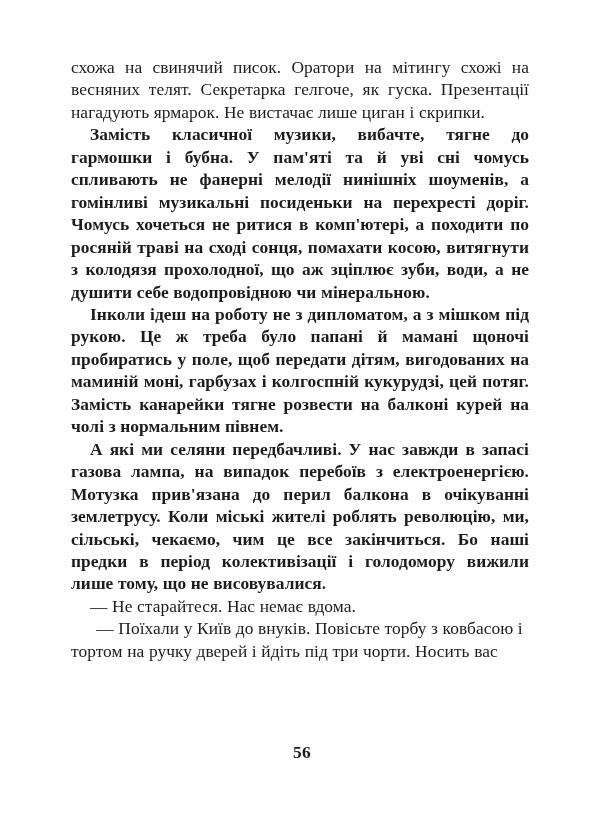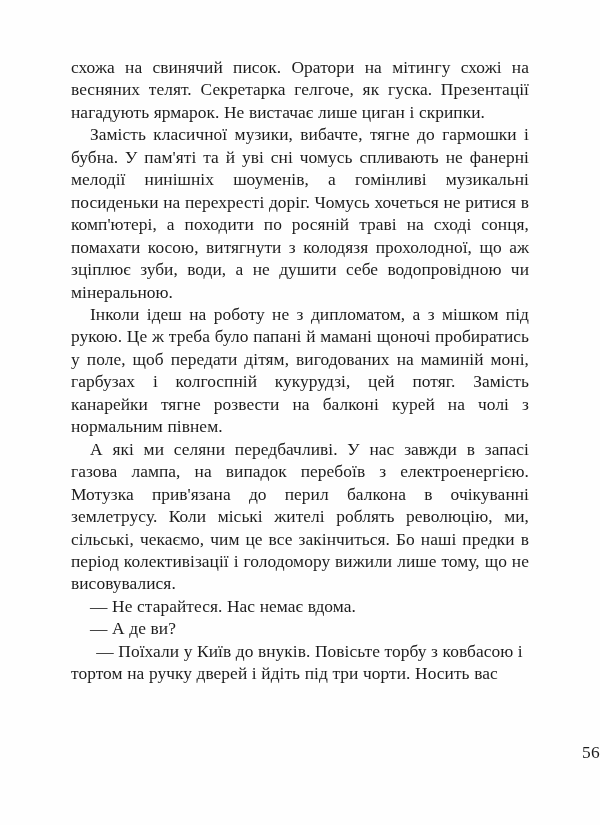--- a/index.html
+++ b/index.html
@@ -38,37 +38,39 @@
     text-align-last: left;
     letter-spacing: 0.05px;
     word-spacing: 0.2px;
     color: #1c1c1c;
     hyphens: manual;
     -webkit-hyphens: manual;
   }
 
   .para.indent {
     text-indent: 19px;
+    font-weight: bold;
   }
 
   .para.dialogue {
     text-indent: 19px;
     text-align: center;
   }
 
   .page-number {
     position: absolute;
     left: 4px;
     right: 0;
     top: 741px;
-    text-align: right;
+    text-align: center;
     font-size: 17.4px;
     line-height: 22px;
     color: #1c1c1c;
     letter-spacing: 0.3px;
+    font-weight: bold;
   }
 </style>
 </head>
 <body>
 
 <div class="page">
 
   <div class="text-block">
 
     <p class="para">схожа на свинячий писок. Оратори на мітингу схожі на весняних телят. Секретарка гелгоче, як гуска. Презентації нагадують ярмарок. Не вистачає лише циган і скрипки.</p>
@@ -76,21 +78,20 @@
     <p class="para indent">Замість класичної музики, вибачте, тягне до гармошки і бубна. У пам'яті та й увi сні чомусь спливають не фанерні мелодії нинішніх шоуменів, а гомінливі музикальні посиденьки на перехресті доріг. Чомусь хочеться не ритися в комп'ютері, а походити по росяній траві на сході сонця, помахати косою, витягнути з колодязя прохолодної, що аж зціплює зуби, води, а не душити себе водопровідною чи мінеральною.</p>
 
     <p class="para indent">Інколи ідеш на роботу не з дипломатом, а з мішком під рукою. Це ж треба було папані й мамані щоночі пробиратись у поле, щоб передати дітям, вигодованих на маминій моні, гарбузах і колгоспній кукурудзі, цей потяг. Замість канарейки тягне розвести на балконі курей на чолі з нормальним півнем.</p>
 
 
     <p class="para indent">А які ми селяни передбачливі. У нас завжди в запасі газова лампа, на випадок перебоїв з електроенергією. Мотузка прив'язана до перил балкона в очікуванні землетрусу. Коли міські жителі роблять революцію, ми, сільські, чекаємо, чим це все закінчиться. Бо наші предки в період колективізації і голодомору вижили лише тому, що не висовувалися.</p>
 
 
     <p class="para dialogue">— Не старайтеся. Нас немає вдома.</p>
 
-    <p class="para dialogue">— А де ви?</p>
 
     <p class="para dialogue">— Поїхали у Київ до внуків. Повісьте торбу з ковбасою і тортом на ручку дверей і йдіть під три чорти. Носить вас</p>
 
   </div>
 
   <div class="page-number">56</div>
 
 </div>
 
 </body></html>

